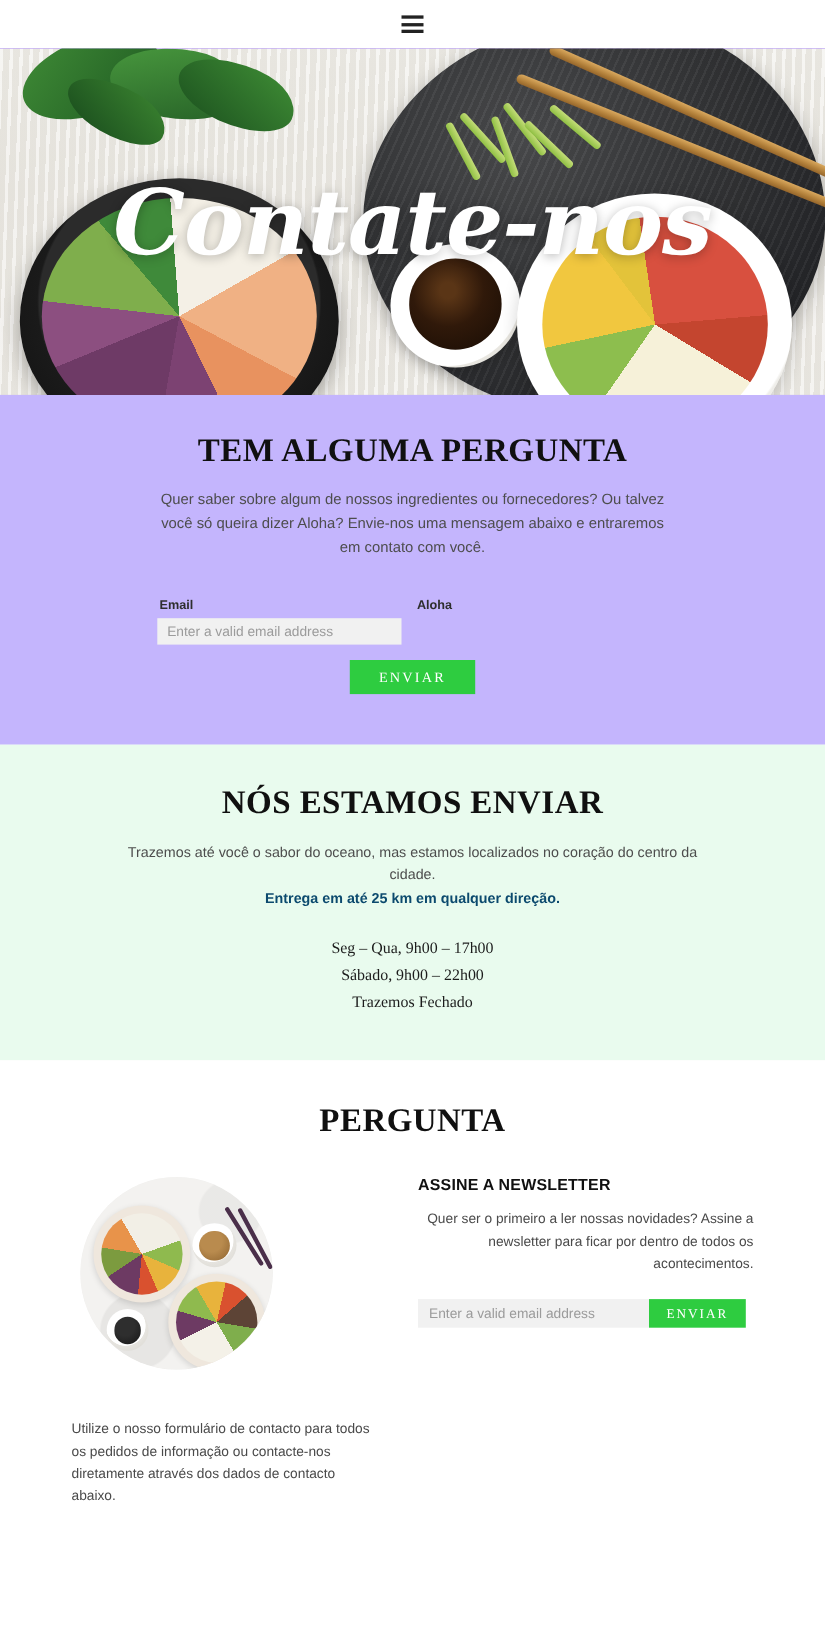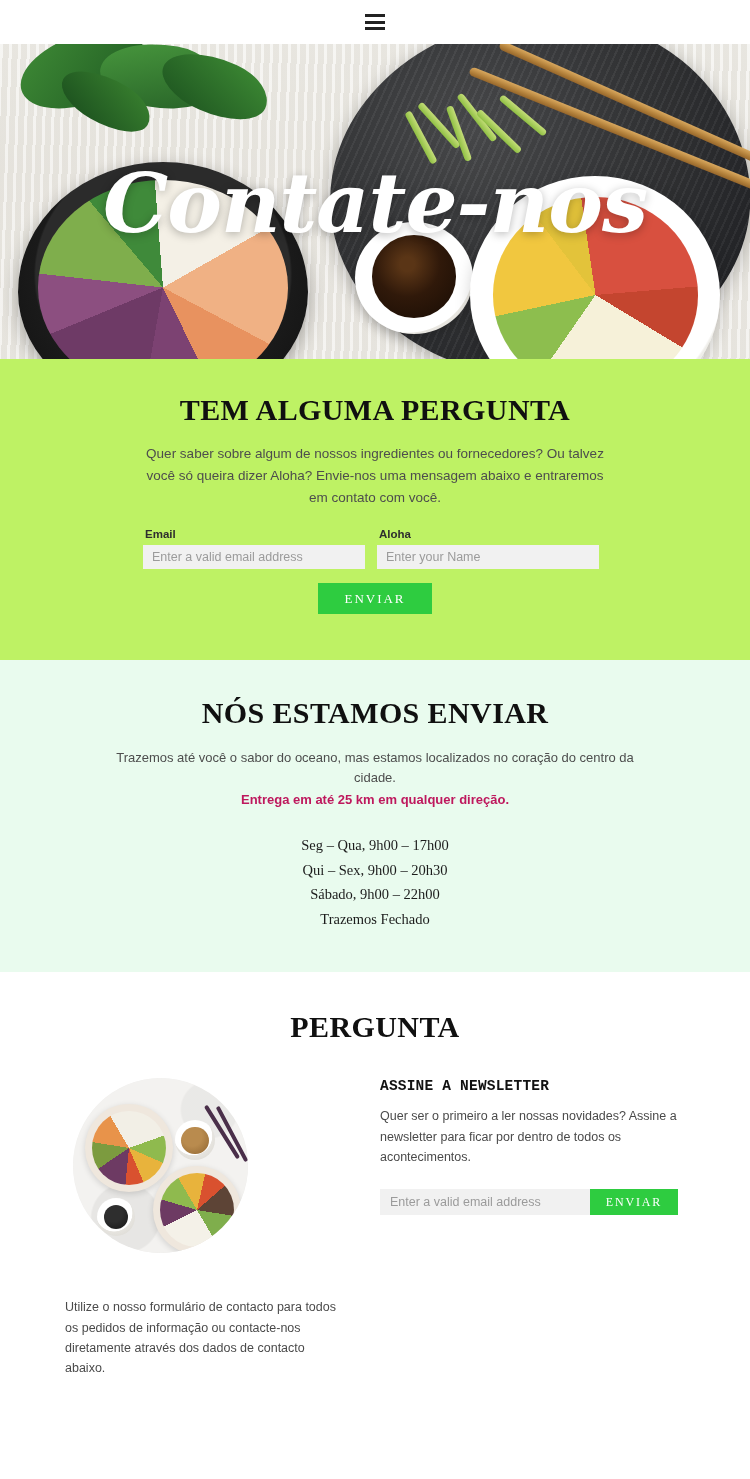--- a/index.html
+++ b/index.html
@@ -147,42 +147,42 @@
     font-size: 82px;
     line-height: 1;
     letter-spacing: -1px;
     text-shadow: 0 2px 10px rgba(0,0,0,.28);
     white-space: nowrap;
     z-index: 5;
   }
 
   
   .section { width: 750px; }
-  .sec-white { background: #bef264; padding: 34px 0 46px; }
+  .sec-white { background: #c4b5fd; padding: 34px 0 46px; }
   h2.big {
     margin: 0;
     text-align: center;
     font-family: "Liberation Serif", serif;
     font-weight: 700;
     font-size: 30px;
     letter-spacing: .4px;
     color: #101010;
   }
   .lead {
     margin: 16px auto 0;
     width: 460px;
     text-align: center;
     font-size: 13.5px;
     line-height: 1.62;
     color: #4d4d4d;
   }
 
   .form {
     width: 464px;
-    margin: 19px auto 0;
+    margin: 36px auto 0;
   }
   .row { display: flex; gap: 12px; }
   .field { flex: 1 1 0; }
   .field.half { width: 222px; flex: 0 0 222px; }
   .flabel {
     display: block;
     font-size: 11.5px;
     font-weight: 700;
     color: #2e2e2e;
     margin: 0 0 5px 2px;
@@ -213,21 +213,21 @@
     padding: 8px 26px;
     line-height: 1.2;
   }
 
   
   .sec-green { background: #e9fbee; padding: 36px 0 40px; }
   .sub-line {
     margin: 18px auto 0; width: 520px; text-align: center;
     font-size: 13px; line-height: 1.55; color: #4d4d4d;
   }
-  .sub-line.bold { margin-top: 2px; font-weight: 700; color: #be185d; }
+  .sub-line.bold { margin-top: 2px; font-weight: 700; color: #0c4a6e; }
   .hours {
     margin: 22px auto 0; text-align: center;
     font-family: "Liberation Serif", serif;
     font-size: 14.5px; line-height: 1.72; color: #1c1c1c;
   }
 
   
   .sec-contatos { background: #ffffff; padding: 38px 0 44px; }
   .cols { width: 620px; margin: 34px auto 0; display: flex; gap: 40px; }
   .col-left { width: 275px; }
@@ -276,27 +276,27 @@
   .fstick.k1 { left: 118px; top: 52px; transform: rotate(58deg); }
   .fstick.k2 { left: 128px; top: 54px; transform: rotate(62deg); }
 
   .para {
     font-size: 12.5px; line-height: 1.62; color: #4a4a4a; margin: 0 0 14px 0;
   }
   .col-left .para:first-of-type { margin-top: 44px; }
 
   h3.news {
     margin: 0 0 12px 0;
-    font-family: Liberation Mono, monospace;
+    font-family: Liberation Sans, sans-serif;
     font-weight: 700;
     font-size: 14.5px;
     letter-spacing: .2px;
     color: #111;
   }
-  .news-p { font-size: 12.5px; line-height: 1.62; color: #4a4a4a; margin: 0 0 22px 0; }
+  .news-p { font-size: 12.5px; line-height: 1.62; color: #4a4a4a; margin: 0 0 22px 0; text-align: right; }
   .news-form { display: flex; width: 298px; }
   .news-input {
     flex: 1 1 auto; background: #f1f1f1; border: none; outline: none;
     font-family: "Liberation Sans", sans-serif; font-size: 12.5px;
     color: #3a3a3a; padding: 0 10px; height: 26px;
   }
   .news-input::placeholder { color: #9b9b9b; }
   .news-btn {
     flex: 0 0 auto; background: #2ecc40; color: #fff; border: none; cursor: pointer;
     font-family: "Liberation Serif", serif; font-size: 12px; letter-spacing: 1.8px;
@@ -356,38 +356,36 @@
     <p class="lead">Quer saber sobre algum de nossos ingredientes ou fornecedores? Ou talvez você só queira dizer Aloha? Envie-nos uma mensagem abaixo e entraremos em contato com você.</p>
 
     <div class="form">
       <div class="row">
         <div class="field half">
           <label class="flabel">Email</label>
           <input class="input" type="text" placeholder="Enter a valid email address" style="">
         </div>
         <div class="field half">
           <label class="flabel">Aloha</label>
-          <input class="input" type="text" placeholder="Enter your Name" style="">
         </div>
       </div>
 
 
       <div class="btn-wrap">
         <button class="btn-green">ENVIAR</button>
       </div>
     </div>
   </div>
 
   <div class="section sec-green">
     <h2 class="big">NÓS ESTAMOS ENVIAR</h2>
     <p class="sub-line">Trazemos até você o sabor do oceano, mas estamos localizados no coração do centro da cidade.</p>
     <p class="sub-line bold">Entrega em até 25 km em qualquer direção.</p>
     <div class="hours">
       <div>Seg – Qua, 9h00 – 17h00</div>
-      <div>Qui – Sex, 9h00 – 20h30</div>
       <div>Sábado, 9h00 – 22h00</div>
       <div>Trazemos Fechado</div>
     </div>
   </div>
 
   <div class="section sec-contatos">
     <h2 class="big">PERGUNTA</h2>
 
     <div class="cols">
       <div class="col-left">

